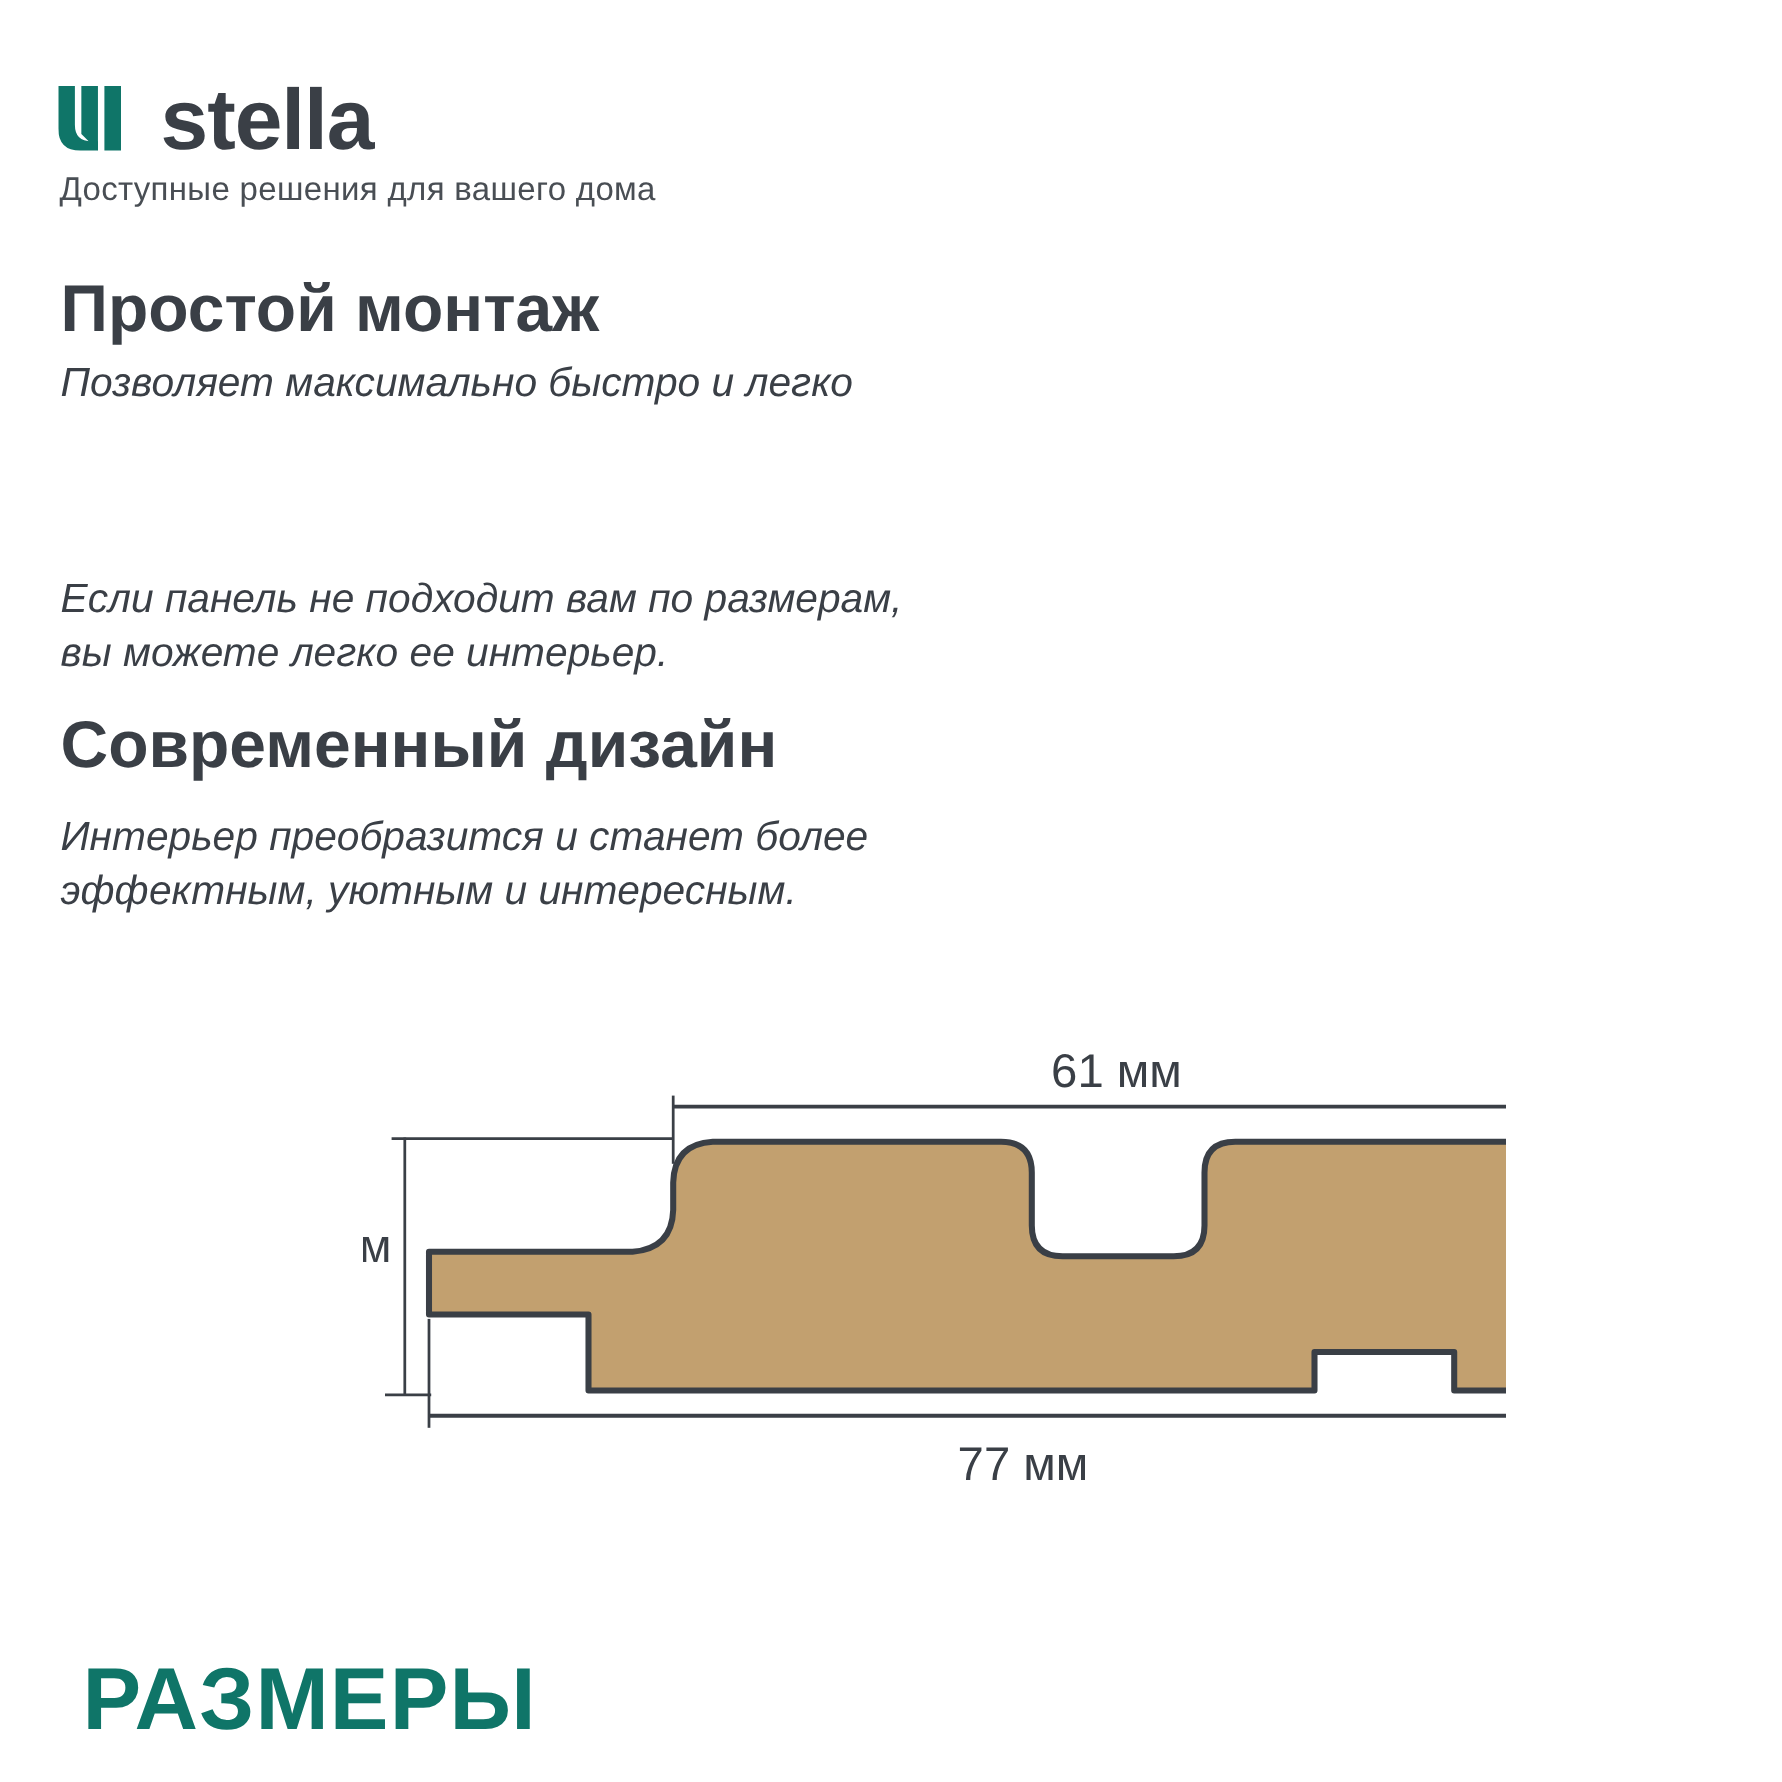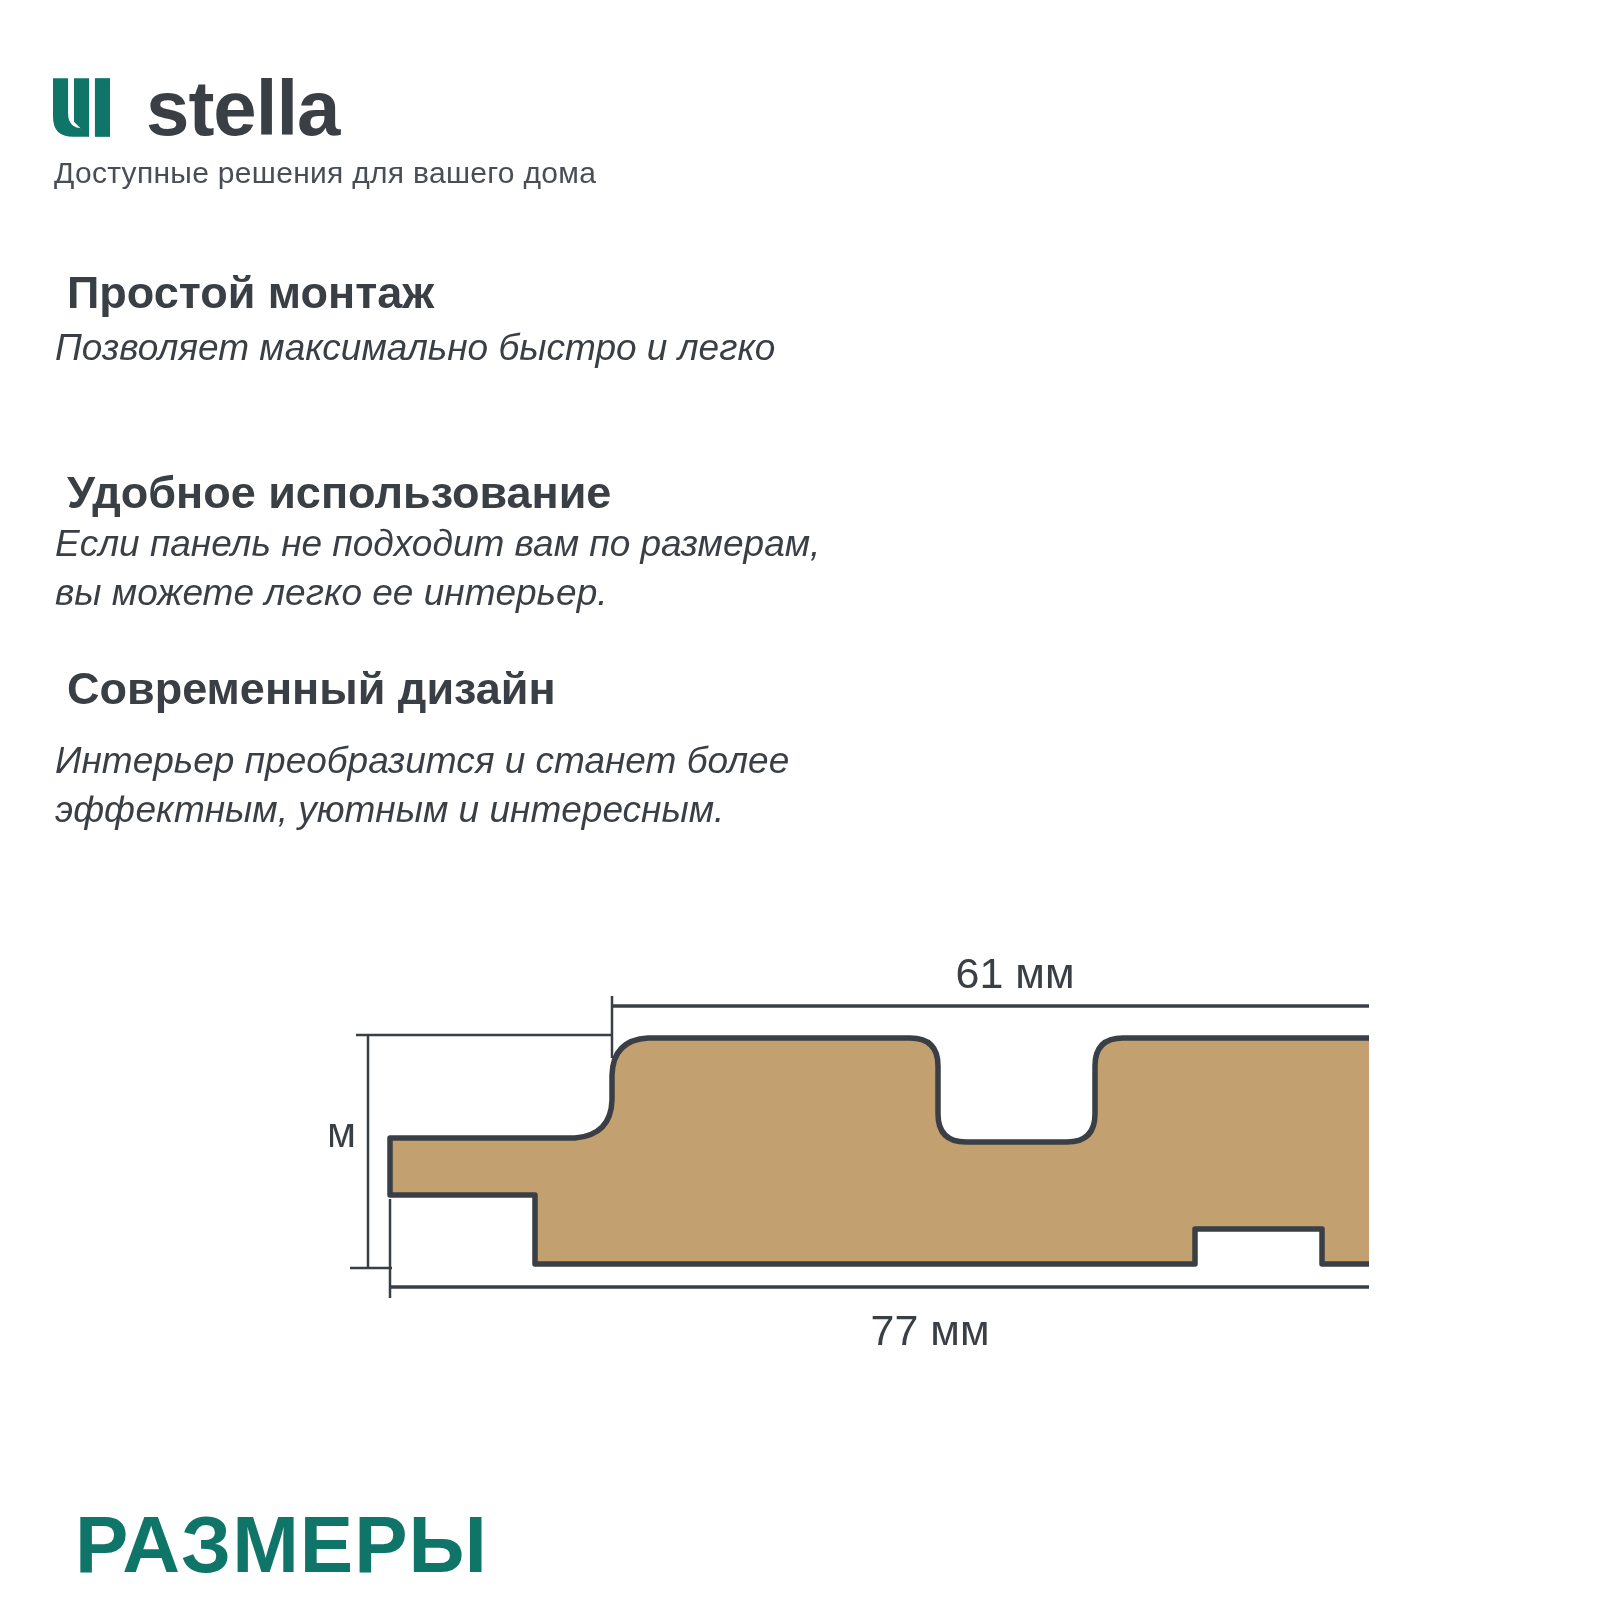--- a/index.html
+++ b/index.html
@@ -18,21 +18,21 @@
     font-size:78px;line-height:76px;font-weight:bold;
     letter-spacing:-1px;color:#3A3F46;
   }
   .tagline{
     position:absolute;left:54px;top:156px;
     font-size:30px;color:#494E54;letter-spacing:0.3px;
   }
   
   .sec-heading{
     position:absolute;left:55px;
-    font-size:45px;font-weight:bold;line-height:50px;color:#3A3F46;margin:12px;
+    font-size:60px;font-weight:bold;line-height:50px;color:#3A3F46;margin:0;
   }
   .sec-body{
     position:absolute;left:55px;
     font-size:37px;line-height:49px;color:#3A3F46;margin:0;font-style:italic;
   }
   #h1{top:256px;} #p1{top:323px;}
   #h2{top:456px;} #p2{top:519px;}
   #h3{top:652px;} #p3{top:716px;margin-top:20px;}
   
   .diagram{position:absolute;left:330px;top:910px;width:1140px;height:450px;}
@@ -64,21 +64,20 @@
     </g>
   </svg>
   <span class="brand">stella</span>
   <span class="tagline">Доступные решения для вашего дома</span>
 
   <h2 class="sec-heading" id="h1">Простой монтаж</h2>
   <p class="sec-body" id="p1">
     <span>Позволяет максимально быстро и легко</span><br>
   </p>
 
-  <h2 class="sec-heading" id="h2">Удобное использование</h2>
   <p class="sec-body" id="p2">
     <span>Если панель не подходит вам по размерам,</span><br>
     <span>вы можете легко ее интерьер.</span>
   </p>
 
   <h2 class="sec-heading" id="h3">Современный дизайн</h2>
   <p class="sec-body" id="p3">
     <span>Интерьер преобразится и станет более</span><br>
     <span>эффектным, уютным и интересным.</span>
   </p>

